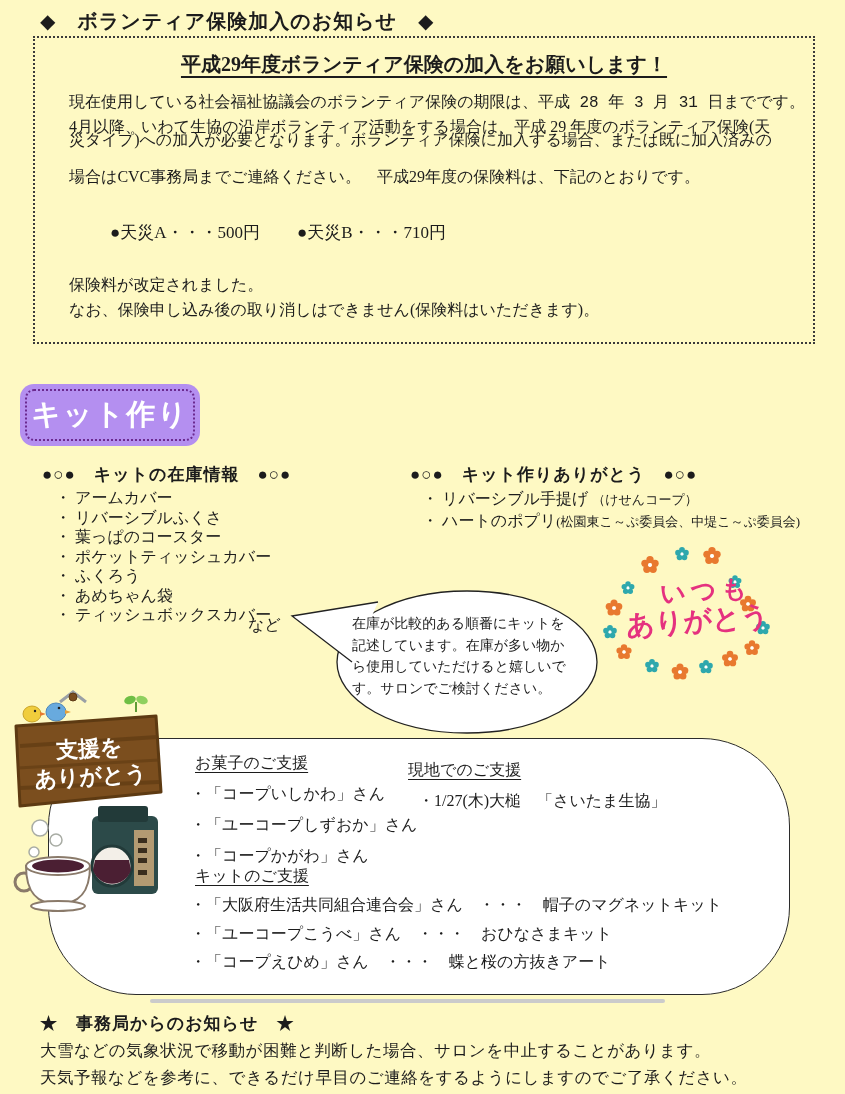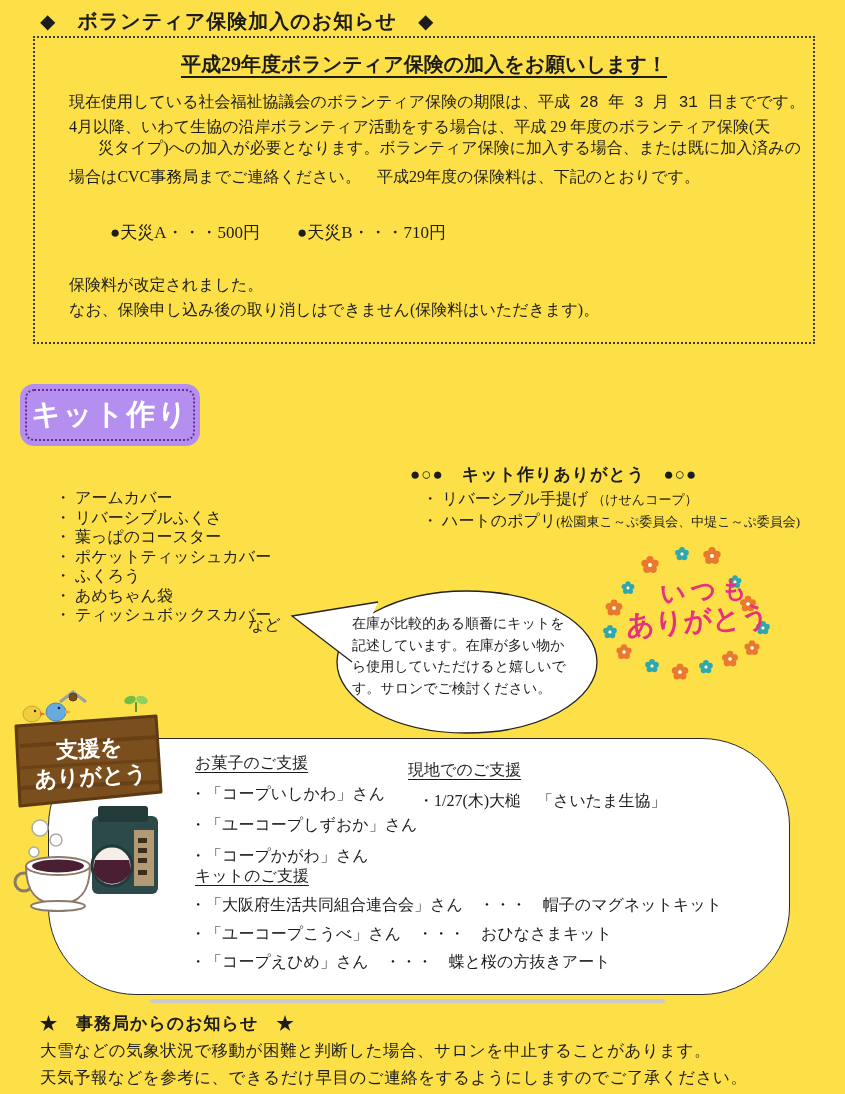--- a/index.html
+++ b/index.html
@@ -1,16 +1,16 @@
 <!DOCTYPE html>
 <html><head>
 <meta charset="utf-8">
 <style>
   html,body{margin:0;padding:0;background:#fff;}
-  #page{position:relative;width:845px;height:1094px;background:#fde047;overflow:hidden;
+  #page{position:relative;width:845px;height:1094px;background:#fef9c3;overflow:hidden;
         font-family:"Liberation Serif","DejaVu Serif",serif;color:#1c1c1c;}
   .abs{position:absolute;white-space:nowrap;}
   .sans{font-family:"Liberation Sans","DejaVu Sans",sans-serif;}
   
   .page-heading{left:40px;top:8px;font-size:20px;font-weight:bold;letter-spacing:1px;}
   
   .ins-box{left:33px;top:36px;width:778px;height:304px;border:2px dotted #3a3a3a;}
   .ins-title{left:0;right:0;top:13px;text-align:center;font-size:20px;font-weight:bold;
              text-decoration:underline;text-underline-offset:5px;}
   .ins-line{left:34px;font-size:16px;}
@@ -50,33 +50,34 @@
 <body>
 
 <div id="page">
 
   <div class="abs page-heading">◆　ボランティア保険加入のお知らせ　◆</div>
 
   <div class="abs ins-box">
     <div class="abs ins-title">平成29年度ボランティア保険の加入をお願いします！</div>
     <div class="abs ins-line" style="top:54px;font-family:Liberation Mono, monospace;">現在使用している社会福祉協議会のボランティア保険の期限は、平成 28 年 3 月 31 日までです。</div>
     <div class="abs ins-line" style="top:79px;">4月以降、いわて生協の沿岸ボランティア活動をする場合は、平成 29 年度のボランティア保険(天</div>
-    <div class="abs ins-line" style="top:100px;margin-left:29px;">災タイプ)への加入が必要となります。ボランティア保険に加入する場合、または既に加入済みの</div>
+    <div class="abs ins-line" style="top:92px;">災タイプ)への加入が必要となります。ボランティア保険に加入する場合、または既に加入済みの</div>
     <div class="abs ins-line" style="top:129px;">場合はCVC事務局までご連絡ください。　平成29年度の保険料は、下記のとおりです。</div>
     <div class="abs price" style="left:75px;top:183px;">●天災A・・・500円</div>
     <div class="abs price" style="left:262px;top:183px;">●天災B・・・710円</div>
     <div class="abs ins-line" style="top:237px;">保険料が改定されました。</div>
     <div class="abs ins-line" style="top:262px;">なお、保険申し込み後の取り消しはできません(保険料はいただきます)。</div>
   </div>
 
   <div class="abs kit-badge">
     <div class="kit-badge-inner"></div>
     <div class="kit-badge-label sans">キット作り</div>
   </div>
 
+  <div class="abs col-heading" style="left:42px;top:463px;">●○●　キットの在庫情報　●○●</div>
   <div class="abs stock-list">
     <div>・ アームカバー</div>
     <div>・ リバーシブルふくさ</div>
     <div>・ 葉っぱのコースター</div>
     <div>・ ポケットティッシュカバー</div>
     <div>・ ふくろう</div>
     <div>・ あめちゃん袋</div>
     <div>・ ティッシュボックスカバー</div>
   </div>
   <div class="abs etc">など</div>

